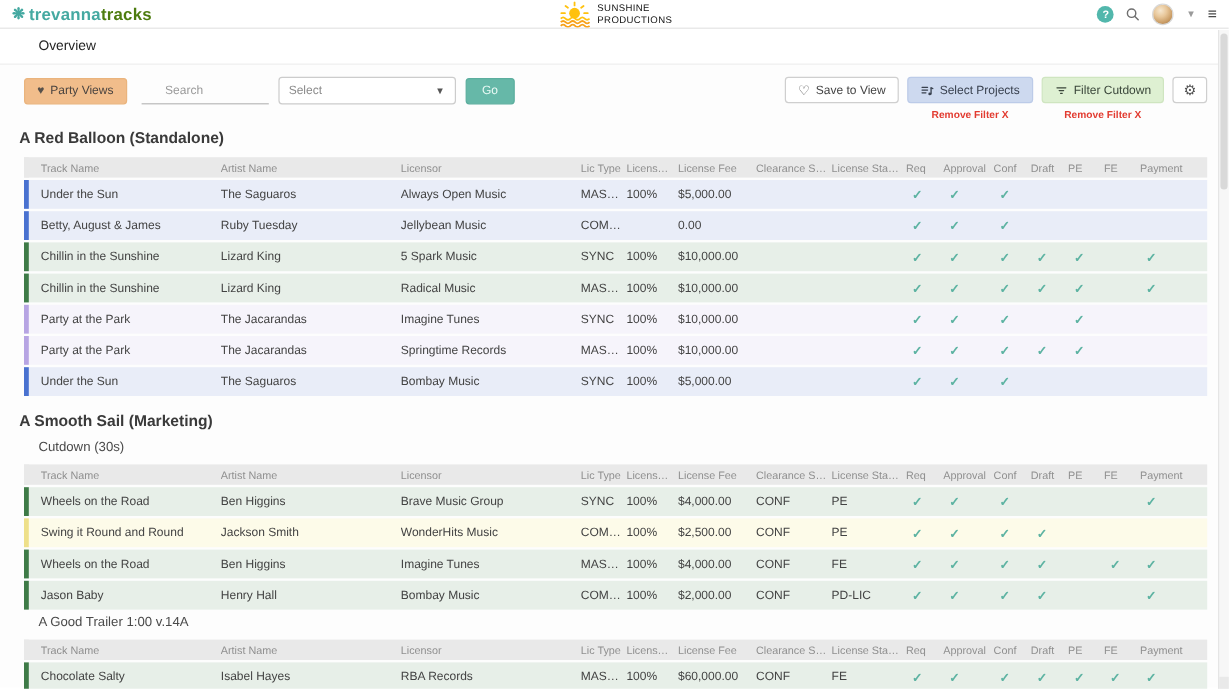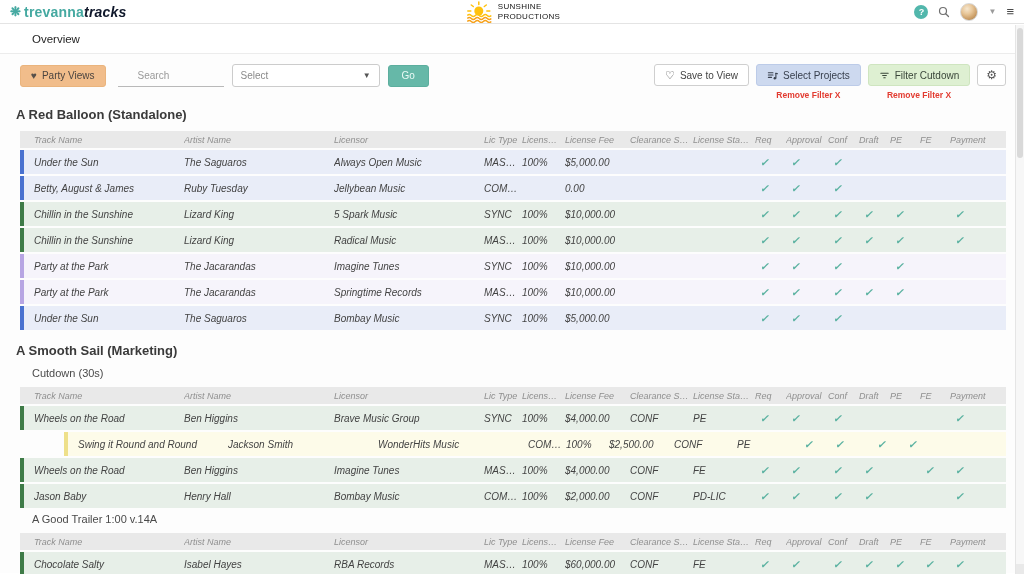--- a/index.html
+++ b/index.html
@@ -5,21 +5,21 @@
   * { margin:0; padding:0; box-sizing:border-box; }
   html,body { width:1024px; height:574px; overflow:hidden; background:#fff;
     font-family:"Liberation Sans", sans-serif; color:#3f3f3f; }
 
   
   .topbar { position:relative; height:24px; background:#fff; border-bottom:1px solid #e4e4e4;
     display:flex; align-items:center; padding:0 10px; }
   .logo { display:flex; align-items:center; font-size:14px; font-weight:bold; letter-spacing:.2px; }
   .logo-mark { color:#45a9a1; font-size:13px; margin-right:3px; }
   .logo-primary { color:#45a9a1; }
-  .logo-secondary { color:#0f172a;font-style:italic; }
+  .logo-secondary { color:#4d7c0f; }
   .prod-logo { position:absolute; left:50%; top:1px; transform:translateX(-50%);
     display:flex; align-items:center; gap:4px; }
   .prod-text { display:flex; flex-direction:column; font-size:8px; font-weight:400;
     color:#141414; line-height:1.2; letter-spacing:.3px; }
   .header-actions { margin-left:auto; display:flex; align-items:center; gap:10px; }
   .help-btn { width:14px; height:14px; border-radius:50%; background:#52b7ac; color:#fff;
     border:none; font-size:9px; font-weight:bold; line-height:14px; text-align:center; cursor:pointer; padding:0; }
   .icon-btn { background:none; border:none; cursor:pointer; padding:0; display:flex; align-items:center; }
   .avatar { width:18px; height:18px; border-radius:50%; border:1px solid #d8d8d8;
     background:radial-gradient(circle at 38% 30%, #f6e7cf 0%, #e8c79a 35%, #c89a62 70%, #8a6a45 100%); cursor:pointer; }
@@ -56,34 +56,34 @@
   .btn-projects { background:#cdd9ef; color:#38404e; border-color:#bccbe8; }
   .btn-filter { background:#def0d2; color:#3a463a; border-color:#cfe5c0; }
   .btn-gear { background:#fff; border-color:#cfcfcf; color:#555; padding:0 8px; font-size:12px; }
   .remove-link { margin-top:4px; font-size:8.5px; font-weight:bold; color:#e23b30; cursor:pointer; }
 
   
   .section-title { font-size:13px; font-weight:bold; color:#3a3a3a; margin:13px 0 9px -4px; }
   .group-subtitle { font-size:11px; color:#4a4a4a; margin:5px 0 8px 12px; }
 
   
-  .tbl { width:100%; margin-bottom:4px;font-style:italic; }
+  .tbl { width:100%; margin-bottom:4px; }
   .t-row { display:grid;
     grid-template-columns:160px 150px 150px 38px 43px 65px 63px 62px 31px 42px 31px 31px 30px 30px 1fr;
     align-items:center; }
   .t-head { background:#e9e9e9; height:17px; font-size:9px; color:#8f8f8f;
     border-left:4px solid #e9e9e9; margin-bottom:2px; }
   .t-data { height:24px; margin-bottom:2px; font-size:10px; color:#434343; border-left:4px solid #ccc; cursor:pointer; }
   .cell { overflow:hidden; white-space:nowrap; text-overflow:ellipsis; padding-right:4px; }
   .cell-first { padding-left:10px; }
   .cell-check { color:#5db3a2; font-size:10.5px; font-weight:bold; padding-left:5px; }
   .stripe-blue   { border-left-color:#4a72d0; background:#e9edf8; }
   .stripe-green  { border-left-color:#3e7b47; background:#e7efe8; }
   .stripe-purple { border-left-color:#b7a5e3; background:#f6f4fb; }
-  .stripe-yellow { border-left-color:#eee08a; background:#fdfbe9;margin-left:44px; }
+  .stripe-yellow { border-left-color:#eee08a; background:#fdfbe9; }
 
   
   .scrollbar { position:absolute; top:25px; right:0; bottom:0; width:9px; background:#f7f7f7;
     border-left:1px solid #e5e5e5; cursor:pointer; }
   .scroll-thumb { position:absolute; top:3px; left:1px; width:6px; height:130px; border-radius:3px; background:#d9d9d9; }
   .scroll-end { position:absolute; bottom:0; left:0; width:8px; height:10px; background:#e9e9e9; }
 </style>
 </head>
 <body>
 

